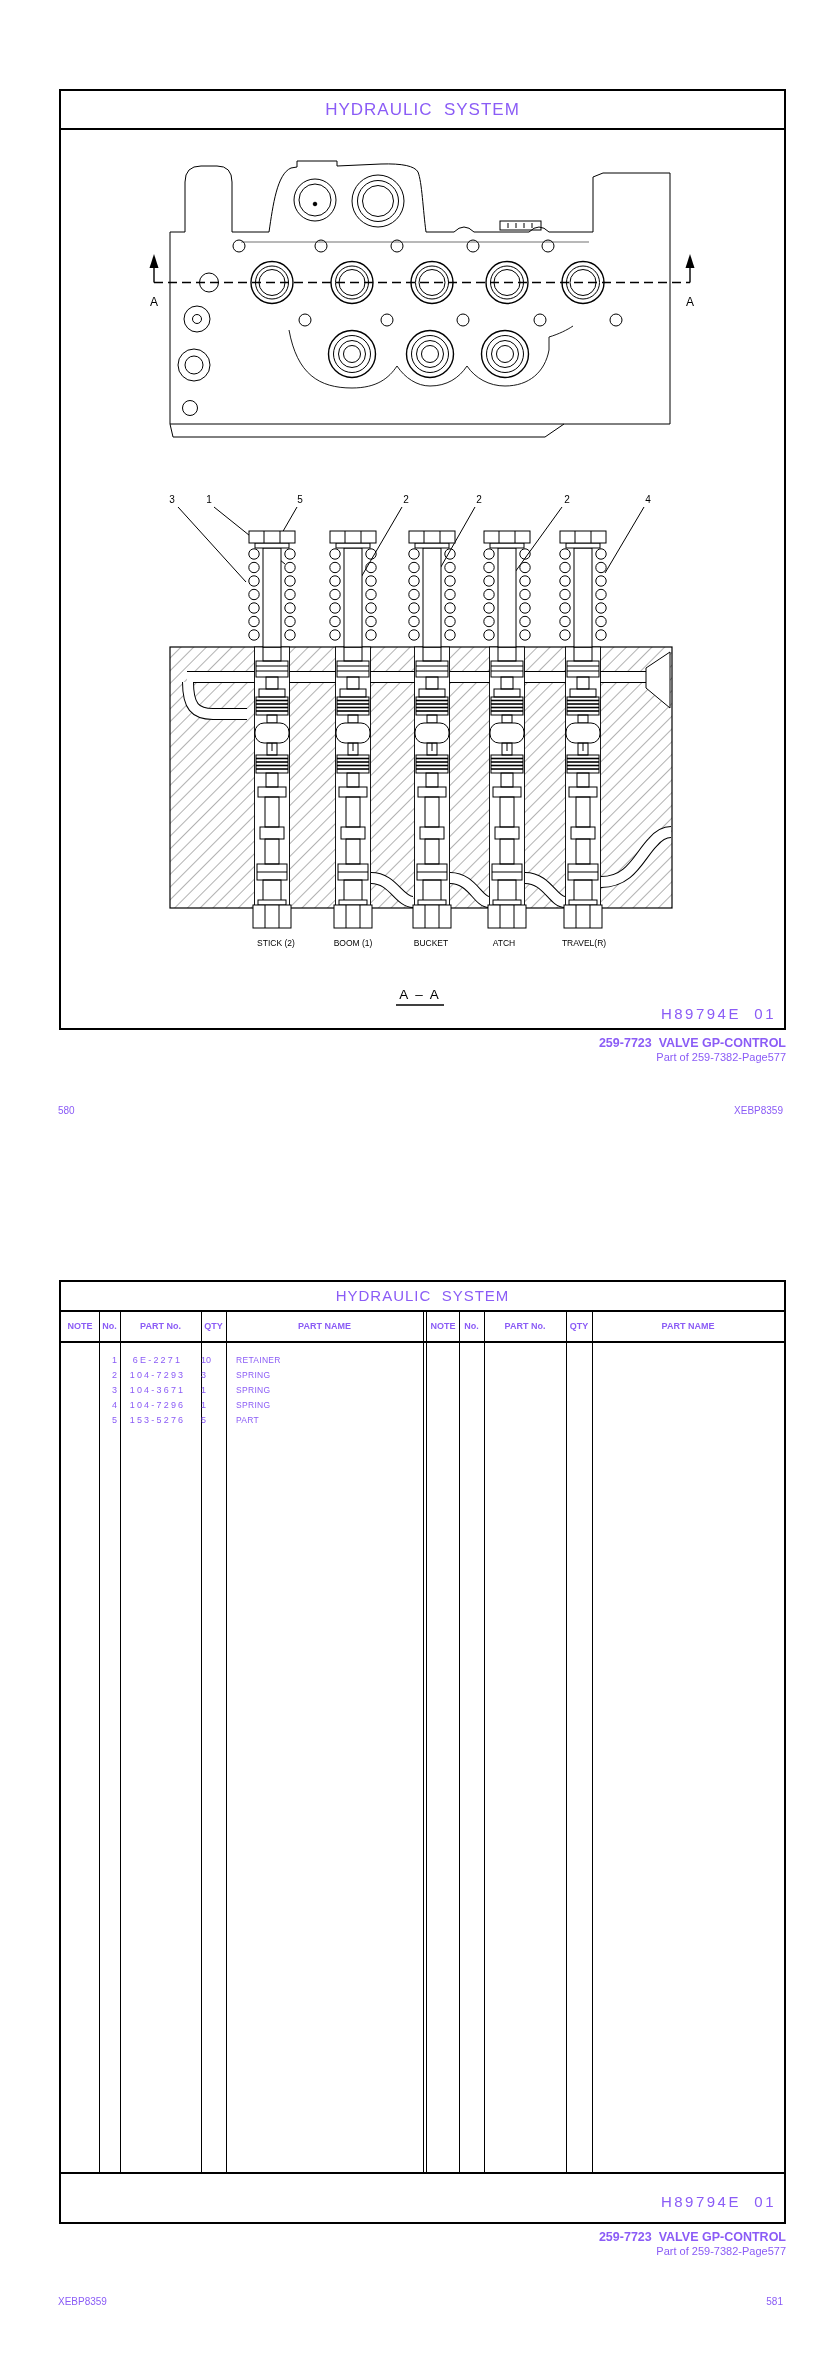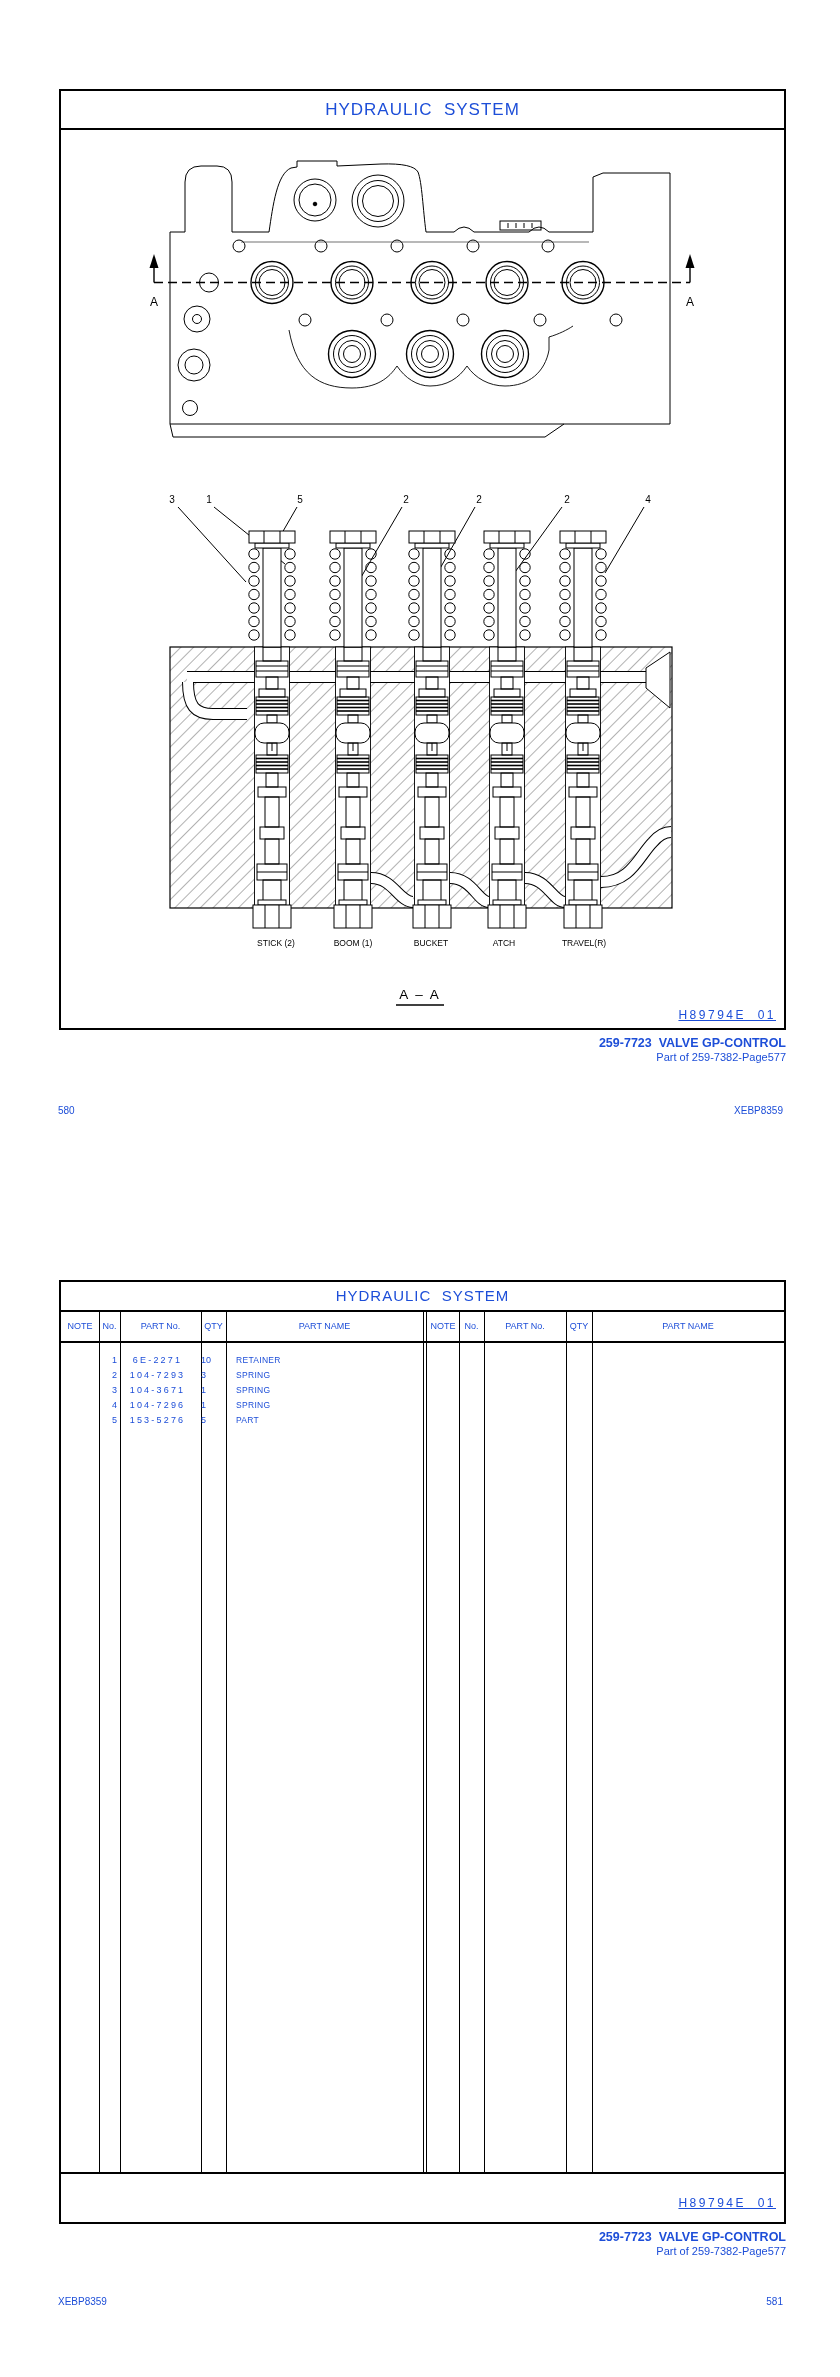--- a/index.html
+++ b/index.html
@@ -1,32 +1,32 @@
 <!DOCTYPE html>
 <html><head>
 <meta charset="utf-8">
 <style>
   html,body{margin:0;padding:0;background:#fff;}
   .page{position:relative;width:840px;height:2377px;background:#fff;
-        font-family:"Liberation Sans",sans-serif;color:#1d4ed8;overflow:hidden;}
+        font-family:"Liberation Sans",sans-serif;color:#8b5cf6;overflow:hidden;}
   .sheet{position:absolute;left:59px;width:727px;border:2px solid #000;
          box-sizing:border-box;background:#fff;}
   #sheet1{top:89px;height:941px;}
   #sheet2{top:1280px;height:944px;}
   .sheet-title{display:block;text-align:center;border-bottom:2px solid #000;
                white-space:pre;font-weight:normal;}
   #sheet1 .sheet-title{height:37px;line-height:37px;font-size:17px;letter-spacing:1px;}
   #sheet2 .sheet-title{height:28px;line-height:28px;font-size:15px;letter-spacing:1px;}
   .drawing-svg{position:absolute;left:0;top:39px;}
-  .doc-code{position:absolute;right:8px;font-size:12px;letter-spacing:2.5px;white-space:pre;text-decoration:underline;}
+  .doc-code{position:absolute;right:8px;font-size:15px;letter-spacing:2.5px;white-space:pre;}
   #sheet1 .doc-code{bottom:6px;}
   #sheet2 .doc-code{bottom:12px;}
   
   .thead{position:absolute;left:0;top:30px;width:723px;height:31px;border-bottom:2px solid #000;box-sizing:border-box;}
-  .hdr{position:absolute;top:0;height:29px;line-height:29px;text-align:center;font-size:9px;}
+  .hdr{position:absolute;top:0;height:29px;line-height:29px;text-align:center;font-size:9px;font-weight:bold;}
   .vlines{position:absolute;left:0;top:30px;width:723px;height:860px;}
   .vline{position:absolute;top:0;bottom:0;width:1px;background:#000;}
   .grid-bottom{position:absolute;left:0;top:890px;width:723px;height:2px;background:#000;}
   .tbody{position:absolute;left:0;top:63px;width:723px;height:827px;}
   .trow{position:absolute;left:0;width:723px;height:15px;line-height:15px;font-size:9px;}
   .trow span{position:absolute;top:0;height:15px;line-height:15px;}
   .c-no{left:38px;width:18px;text-align:right;}
   .c-part{left:59px;width:75px;text-align:center;letter-spacing:2.2px;}
   .c-qty{left:140px;width:22px;text-align:left;}
   .c-name{left:175px;width:185px;text-align:left;font-size:8.5px;letter-spacing:0.3px;}

